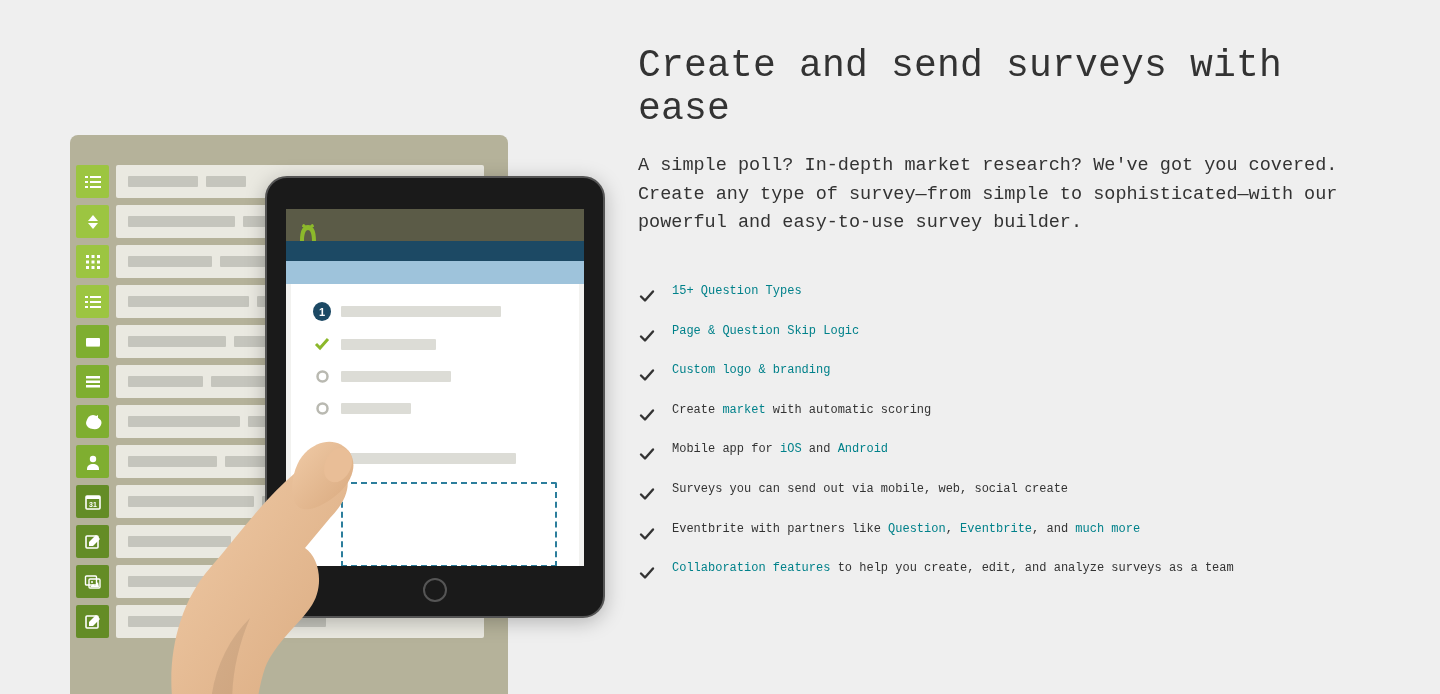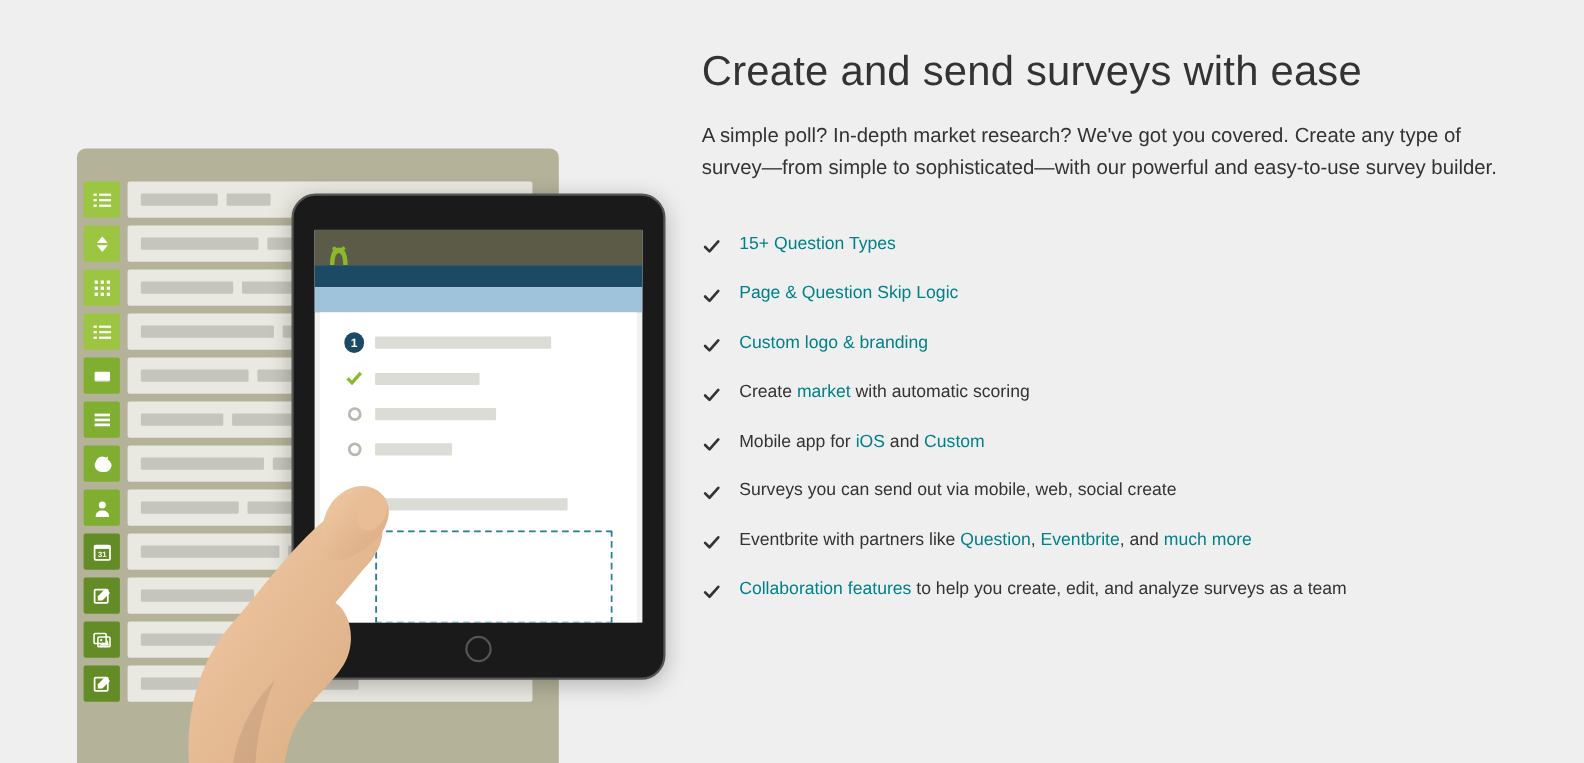--- a/index.html
+++ b/index.html
@@ -118,38 +118,39 @@
     top: 418px;
     width: 240px;
     height: 300px;
     pointer-events: none;
   }
 
   
   .content {
     flex: 1;
     padding: 44px 62px 0 0;
+    font-family: Liberation Mono, monospace;
   }
   h1 {
     font-size: 38px;
     font-weight: 400;
     color: #333;
     margin-bottom: 22px;
     letter-spacing: .2px;
   }
   .lead {
     font-size: 18.5px;
     line-height: 1.55;
     color: #333;
     max-width: 760px;
     margin-bottom: 46px;
   }
   .features { list-style: none; }
   .features li {
-    font-size: 16px;
+    font-size: 12px;
     color: #333;
     line-height: 1.3;
     margin-bottom: 24px;
     padding-left: 34px;
     position: relative;
     max-width: 760px;
   }
   .features li .check-icon {
     position: absolute;
     left: 0;
@@ -429,21 +430,21 @@
             <path fill="none" stroke="currentColor" stroke-width="2.4" stroke-linecap="round" stroke-linejoin="round" d="M3 9.5l4 4L15 4.5"></path>
           </svg><a class="lnk">Page &amp; Question Skip Logic</a></li>
         <li><svg class="check-icon" viewBox="0 0 18 18">
             <path fill="none" stroke="currentColor" stroke-width="2.4" stroke-linecap="round" stroke-linejoin="round" d="M3 9.5l4 4L15 4.5"></path>
           </svg><a class="lnk">Custom logo &amp; branding</a></li>
         <li><svg class="check-icon" viewBox="0 0 18 18">
             <path fill="none" stroke="currentColor" stroke-width="2.4" stroke-linecap="round" stroke-linejoin="round" d="M3 9.5l4 4L15 4.5"></path>
           </svg><span>Create </span><a class="lnk">market</a><span> with automatic scoring</span></li>
         <li><svg class="check-icon" viewBox="0 0 18 18">
             <path fill="none" stroke="currentColor" stroke-width="2.4" stroke-linecap="round" stroke-linejoin="round" d="M3 9.5l4 4L15 4.5"></path>
-          </svg><span>Mobile app for </span><a class="lnk">iOS</a><span> and </span><a class="lnk">Custom</a></li>
+          </svg><span>Mobile app for </span><a class="lnk">iOS</a><span> and </span><a class="lnk">Android</a></li>
         <li><svg class="check-icon" viewBox="0 0 18 18">
             <path fill="none" stroke="currentColor" stroke-width="2.4" stroke-linecap="round" stroke-linejoin="round" d="M3 9.5l4 4L15 4.5"></path>
           </svg><span>Surveys you can send out via mobile, web, social create</span></li>
         <li><svg class="check-icon" viewBox="0 0 18 18">
             <path fill="none" stroke="currentColor" stroke-width="2.4" stroke-linecap="round" stroke-linejoin="round" d="M3 9.5l4 4L15 4.5"></path>
           </svg><span>Eventbrite with partners like </span><a class="lnk">Question</a><span>, </span><a class="lnk">Eventbrite</a><span>, and </span><a class="lnk">much more</a></li>
         <li><svg class="check-icon" viewBox="0 0 18 18">
             <path fill="none" stroke="currentColor" stroke-width="2.4" stroke-linecap="round" stroke-linejoin="round" d="M3 9.5l4 4L15 4.5"></path>
           </svg><a class="lnk">Collaboration features</a><span> to help you create, edit, and analyze surveys as a team</span></li>
       </ul>

